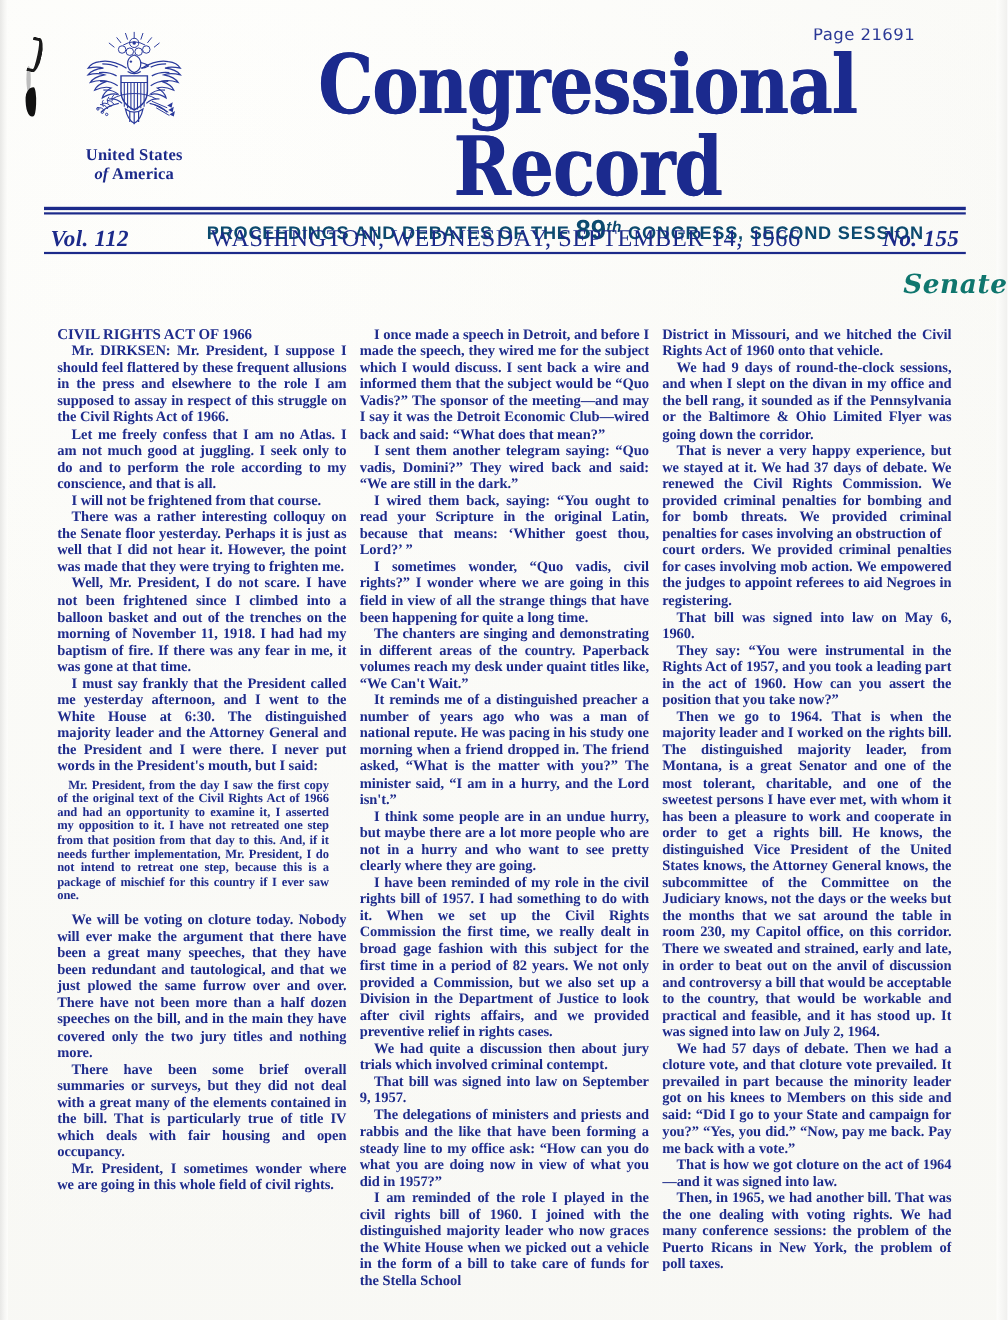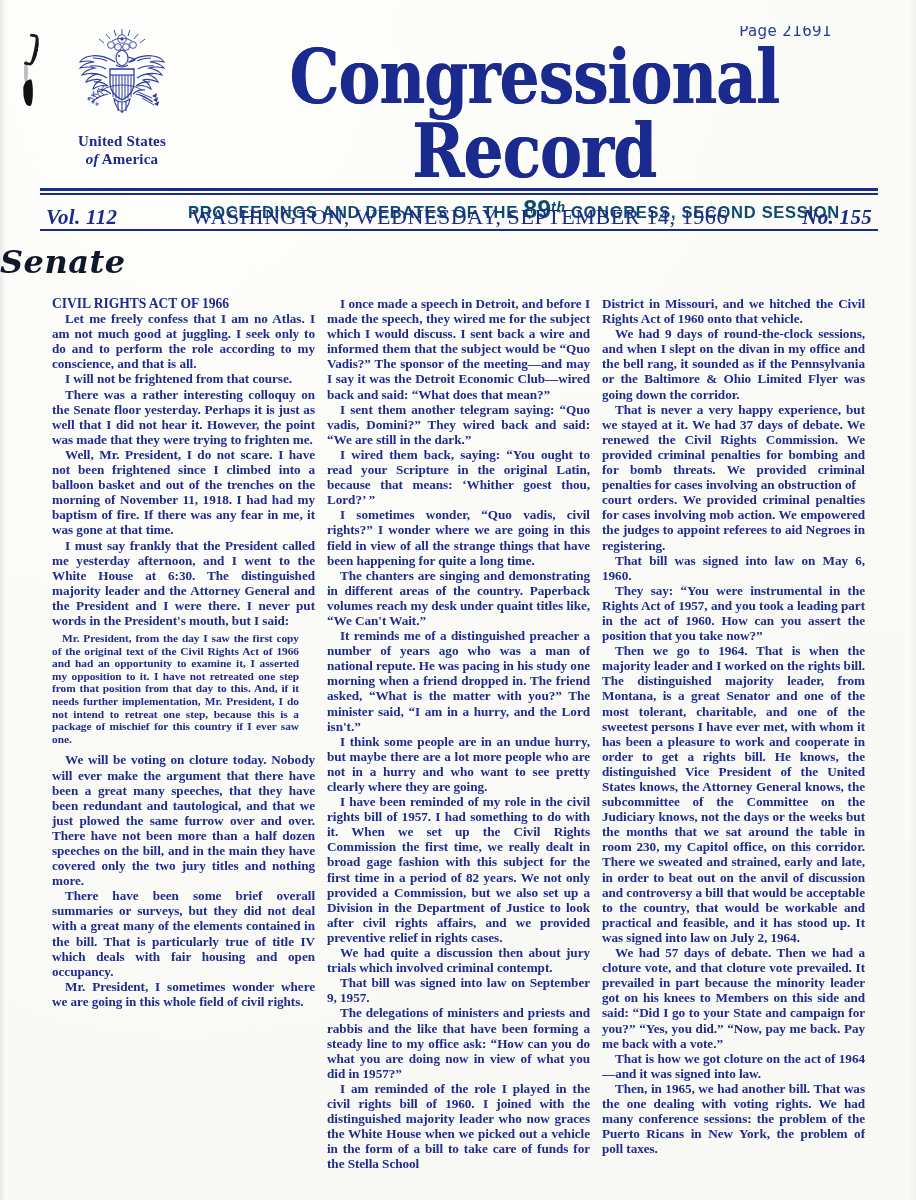--- a/index.html
+++ b/index.html
@@ -187,27 +187,27 @@
     font-weight: bold;
     font-size: 21px;
     letter-spacing: 0.3px;
   }
 
   
   .senate-heading {
     position: absolute;
     left: 0; right: 0;
     top: 243px;
-    text-align: left;
+    text-align: right;
     font-family: "DejaVu Serif", "Liberation Serif", serif;
     font-style: italic;
     font-weight: bold;
-    font-size: 32px;
+    font-size: 24px;
     letter-spacing: 0.5px;
-    color: #0f172a;
+    color: #0f766e;
   }
 
   
   .columns {
     position: absolute;
     left: 52px;
     top: 296px;
     width: 818px;
     height: 890px;
     display: flex;
@@ -349,20 +349,21 @@
     <div class="issue-no">No. 155</div>
   </div>
 
   <div class="rule-single" style="top:229px"></div>
 
   <div class="senate-heading">Senate</div>
 
   <div class="columns">
     <div class="col" id="col-0">
         <p class="col-head">CIVIL RIGHTS ACT OF 1966</p>
+        <p>Mr. DIRKSEN: Mr. President, I suppose I should feel flattered by these frequent allusions in the press and elsewhere to the role I am supposed to assay in respect of this struggle on the Civil Rights Act of 1966.</p>
         <p>Let me freely confess that I am no Atlas. I am not much good at juggling. I seek only to do and to perform the role according to my conscience, and that is all.</p>
         <p>I will not be frightened from that course.</p>
         <p>There was a rather interesting colloquy on the Senate floor yesterday. Perhaps it is just as well that I did not hear it. However, the point was made that they were trying to frighten me.</p>
         <p>Well, Mr. President, I do not scare. I have not been frightened since I climbed into a balloon basket and out of the trenches on the morning of November 11, 1918. I had had my baptism of fire. If there was any fear in me, it was gone at that time.</p>
         <p>I must say frankly that the President called me yesterday afternoon, and I went to the White House at 6:30. The distinguished majority leader and the Attorney General and the President and I were there. I never put words in the President's mouth, but I said:</p>
         <div class="quote-block">
           <p>Mr. President, from the day I saw the first copy of the original text of the Civil Rights Act of 1966 and had an opportunity to examine it, I asserted my opposition to it. I have not retreated one step from that position from that day to this. And, if it needs further implementation, Mr. President, I do not intend to retreat one step, because this is a package of mischief for this country if I ever saw one.</p>
         </div>
         <p>We will be voting on cloture today. Nobody will ever make the argument that there have been a great many speeches, that they have been redundant and tautological, and that we just plowed the same furrow over and over. There have not been more than a half dozen speeches on the bill, and in the main they have covered only the two jury titles and nothing more.</p>
         <p>There have been some brief overall summaries or surveys, but they did not deal with a  great many of the elements contained in the bill. That is particularly true of title IV which deals with fair housing and open occupancy.</p>

